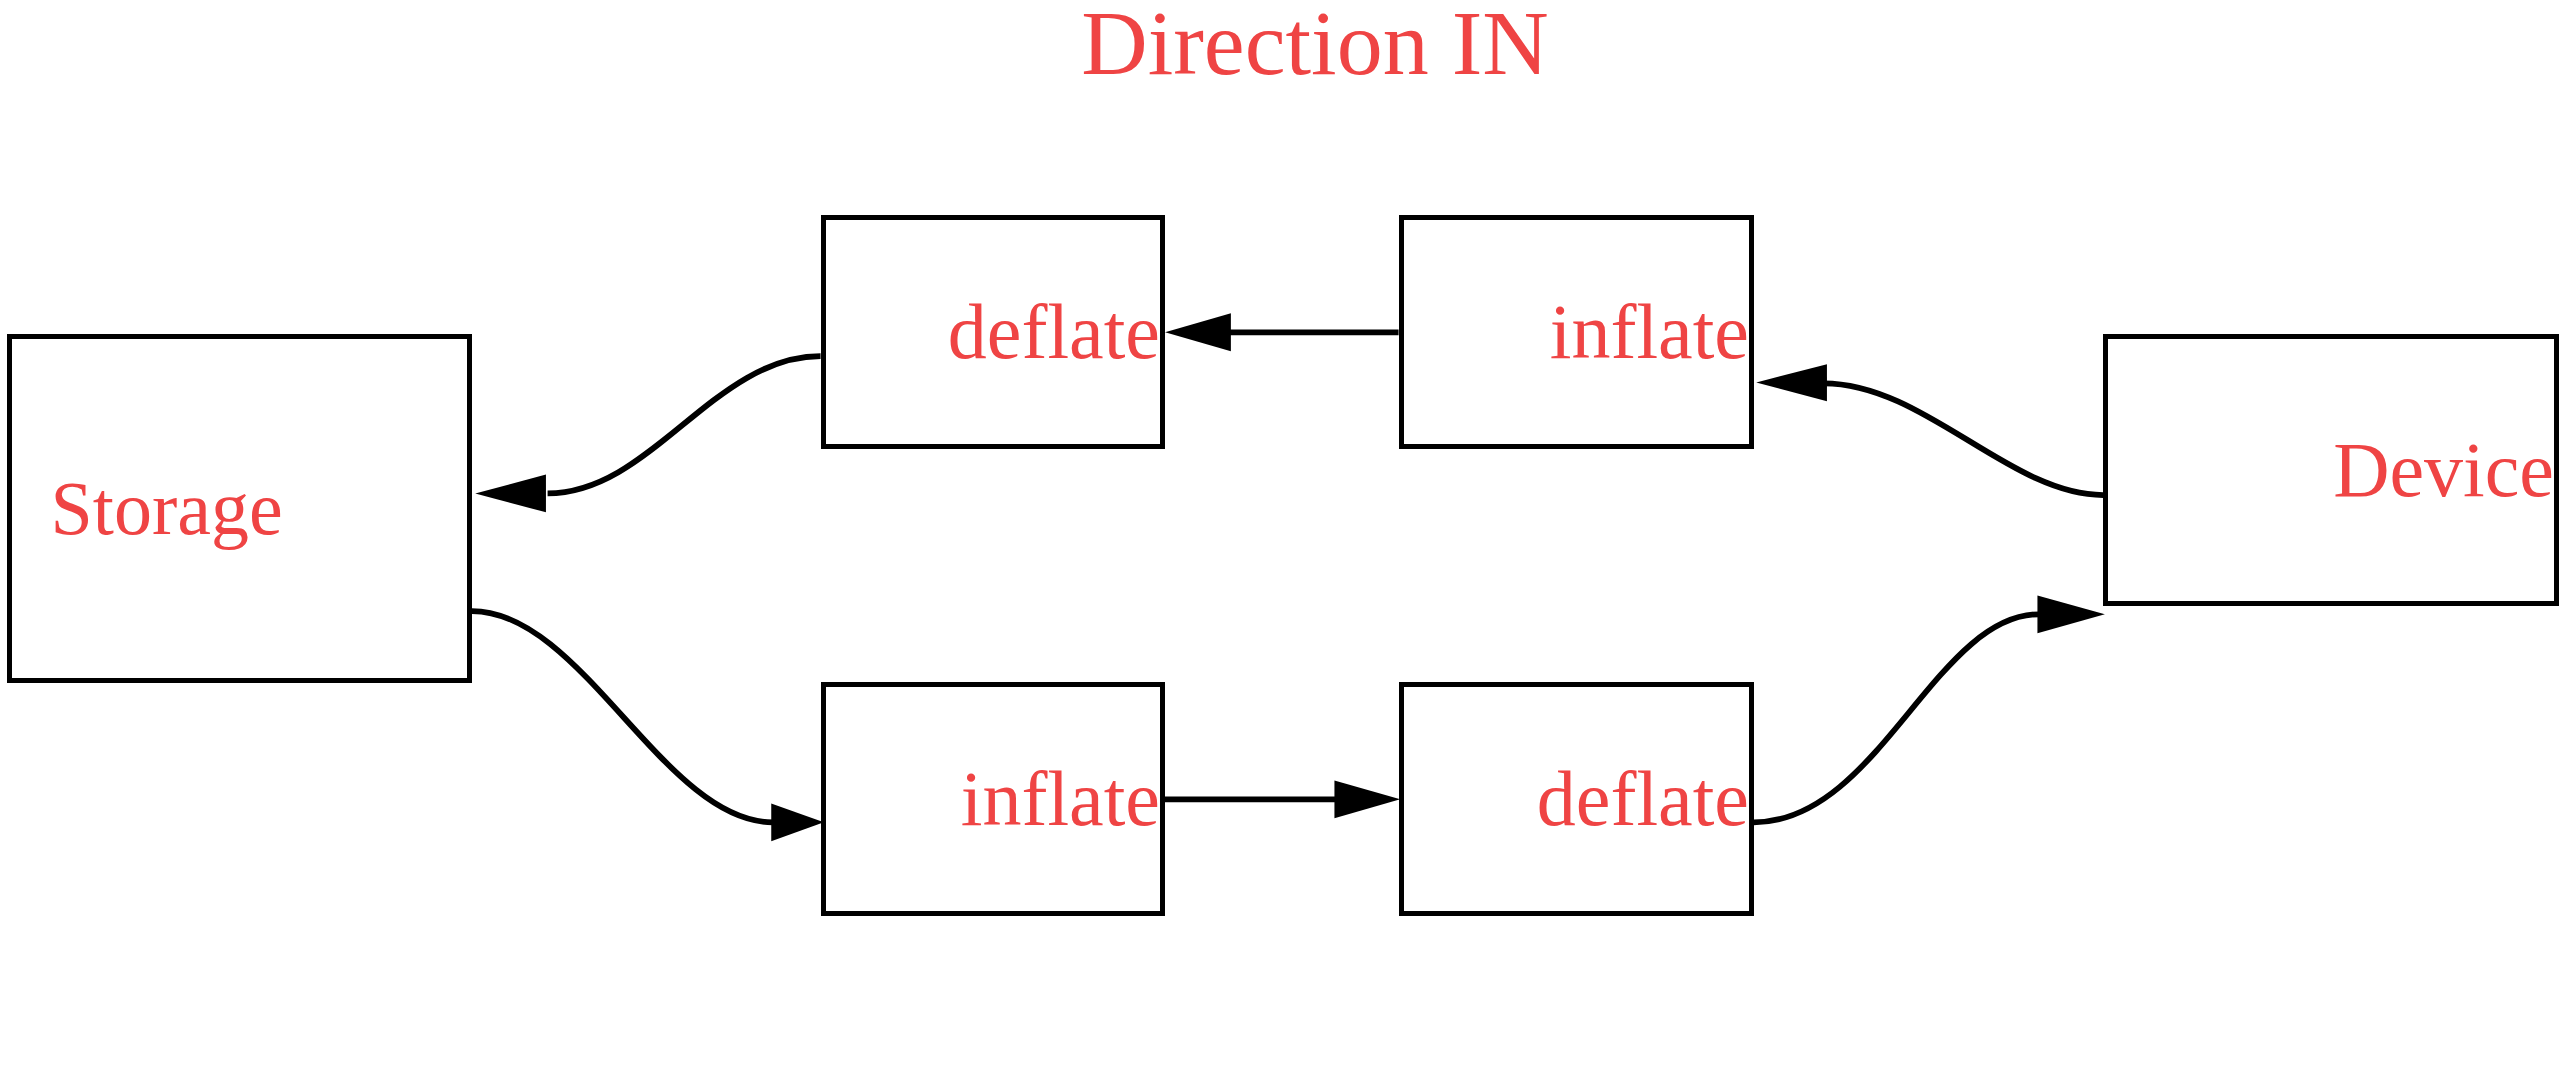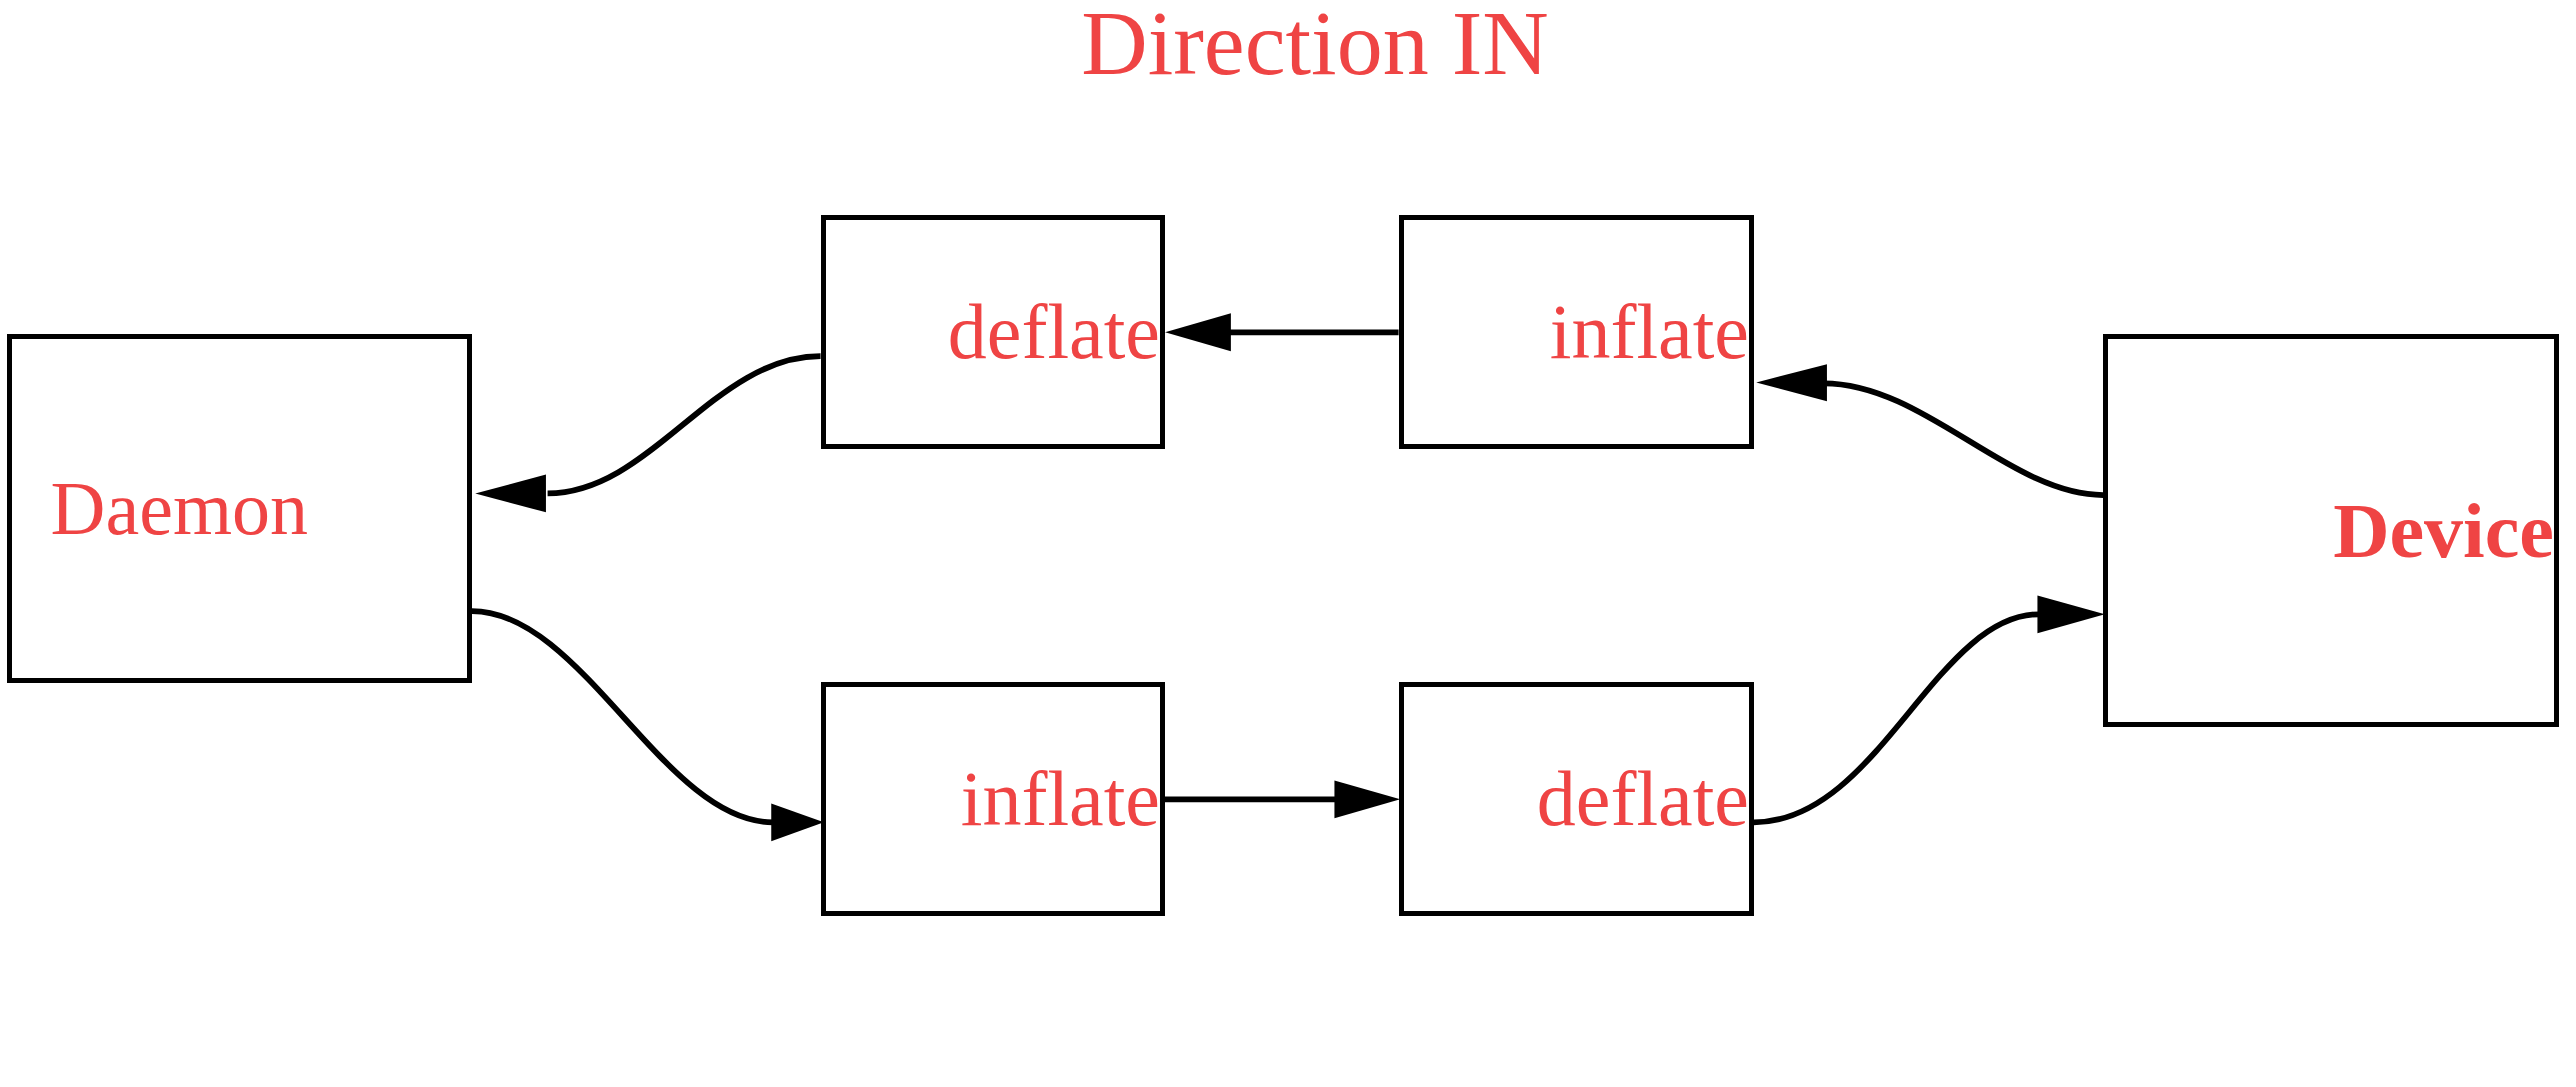--- a/index.html
+++ b/index.html
@@ -60,21 +60,21 @@
     align-items: flex-start;
     justify-content: center;
     padding-left: 39px;
     font-size: 76px;
     line-height: 1.88;
   }
   .node-deflate-in  { left: 821px;  top: 215px; width: 344px; height: 234px; }
   .node-inflate-in  { left: 1399px; top: 215px; width: 355px; height: 234px; }
   .node-inflate-out { left: 821px;  top: 682px; width: 344px; height: 234px; }
   .node-deflate-out { left: 1399px; top: 682px; width: 355px; height: 234px; }
-  .node-device      { left: 2103px; top: 334px; width: 456px; height: 393px; font-weight: bold; }
+  .node-device      { left: 2103px; top: 334px; width: 456px; height: 272px; }
 </style>
 </head>
 <body>
 
 <div id="canvas">
 
   <div class="title title-in">Direction IN</div>
 
   <svg id="edges-layer" viewBox="0 0 3133 1323" xmlns="http://www.w3.org/2000/svg">
 
@@ -103,21 +103,21 @@
       <polygon points="1703,972 1623,949 1623,995"></polygon>
     </g>
 
     <g>
       <path d="M 2133 1000 C 2284 1000 2354 747 2480 747"></path>
       <polygon points="2560,747 2478,724 2478,770"></polygon>
     </g>
   </svg>
 
   <div class="node node-storage">
-    <div>Daemon</div>
+    <div>Storage</div>
   </div>
 
   <div class="node node-deflate-in">
     <span>deflate</span>
   </div>
 
   <div class="node node-inflate-in">
     <span>inflate</span>
   </div>
 

